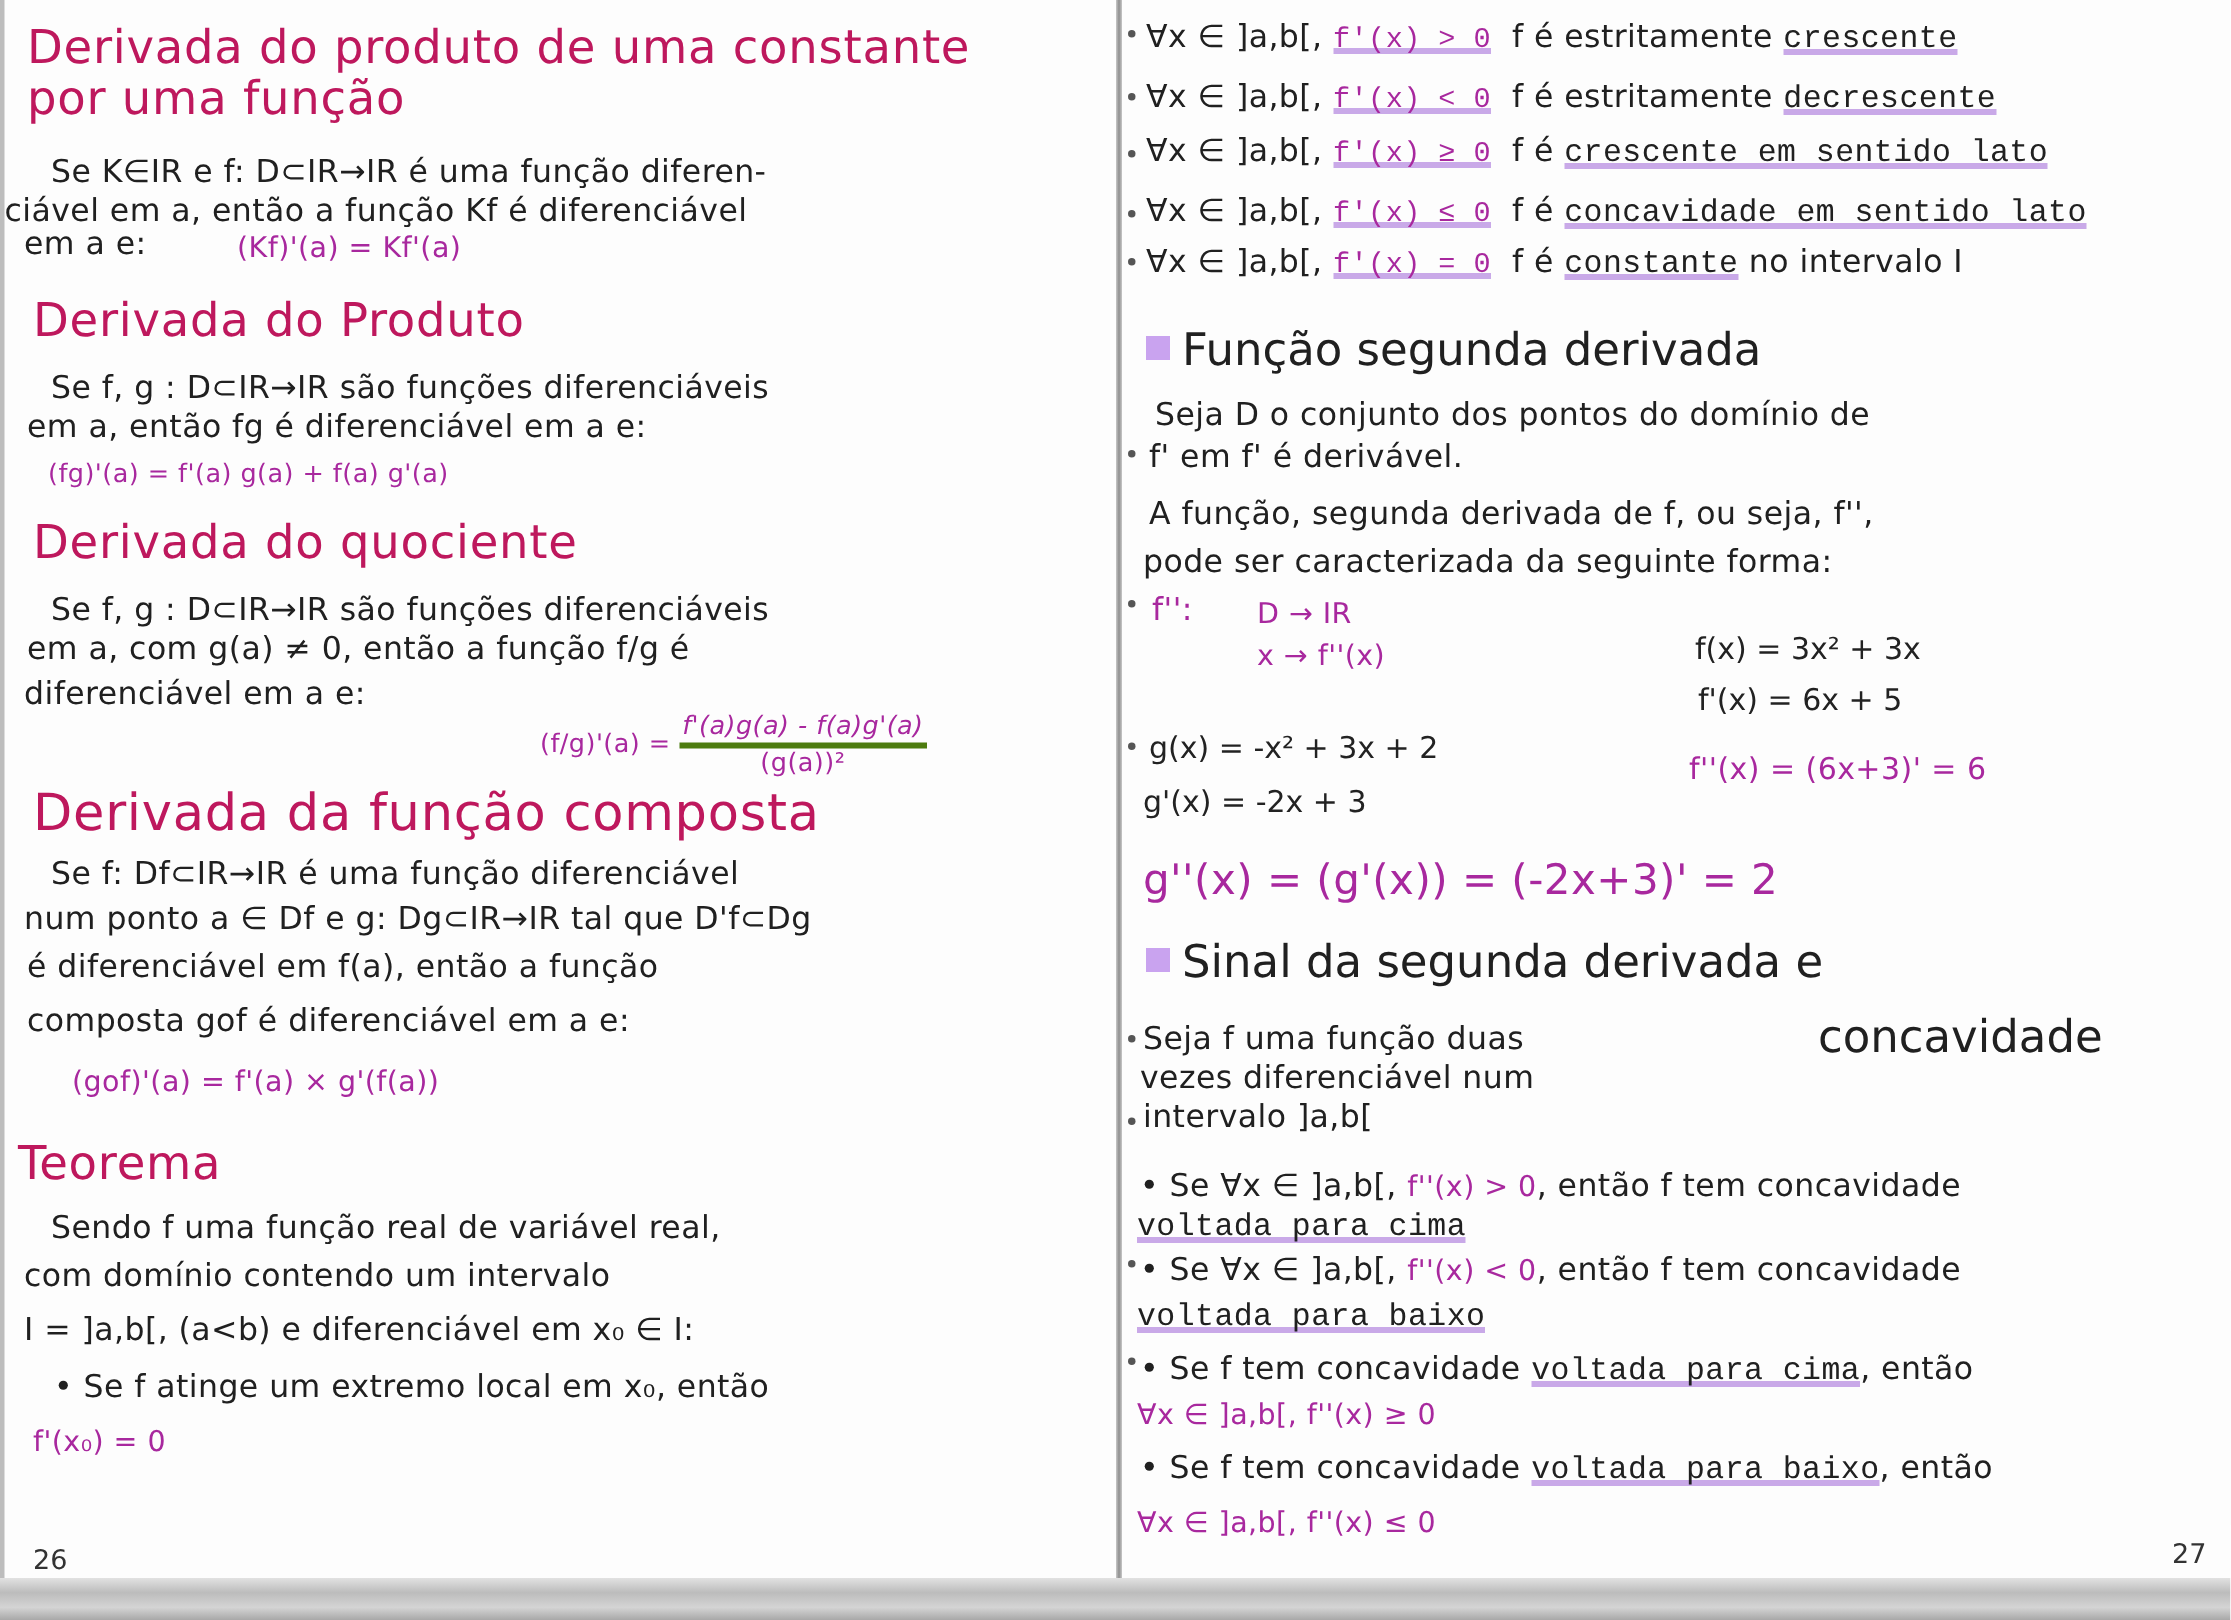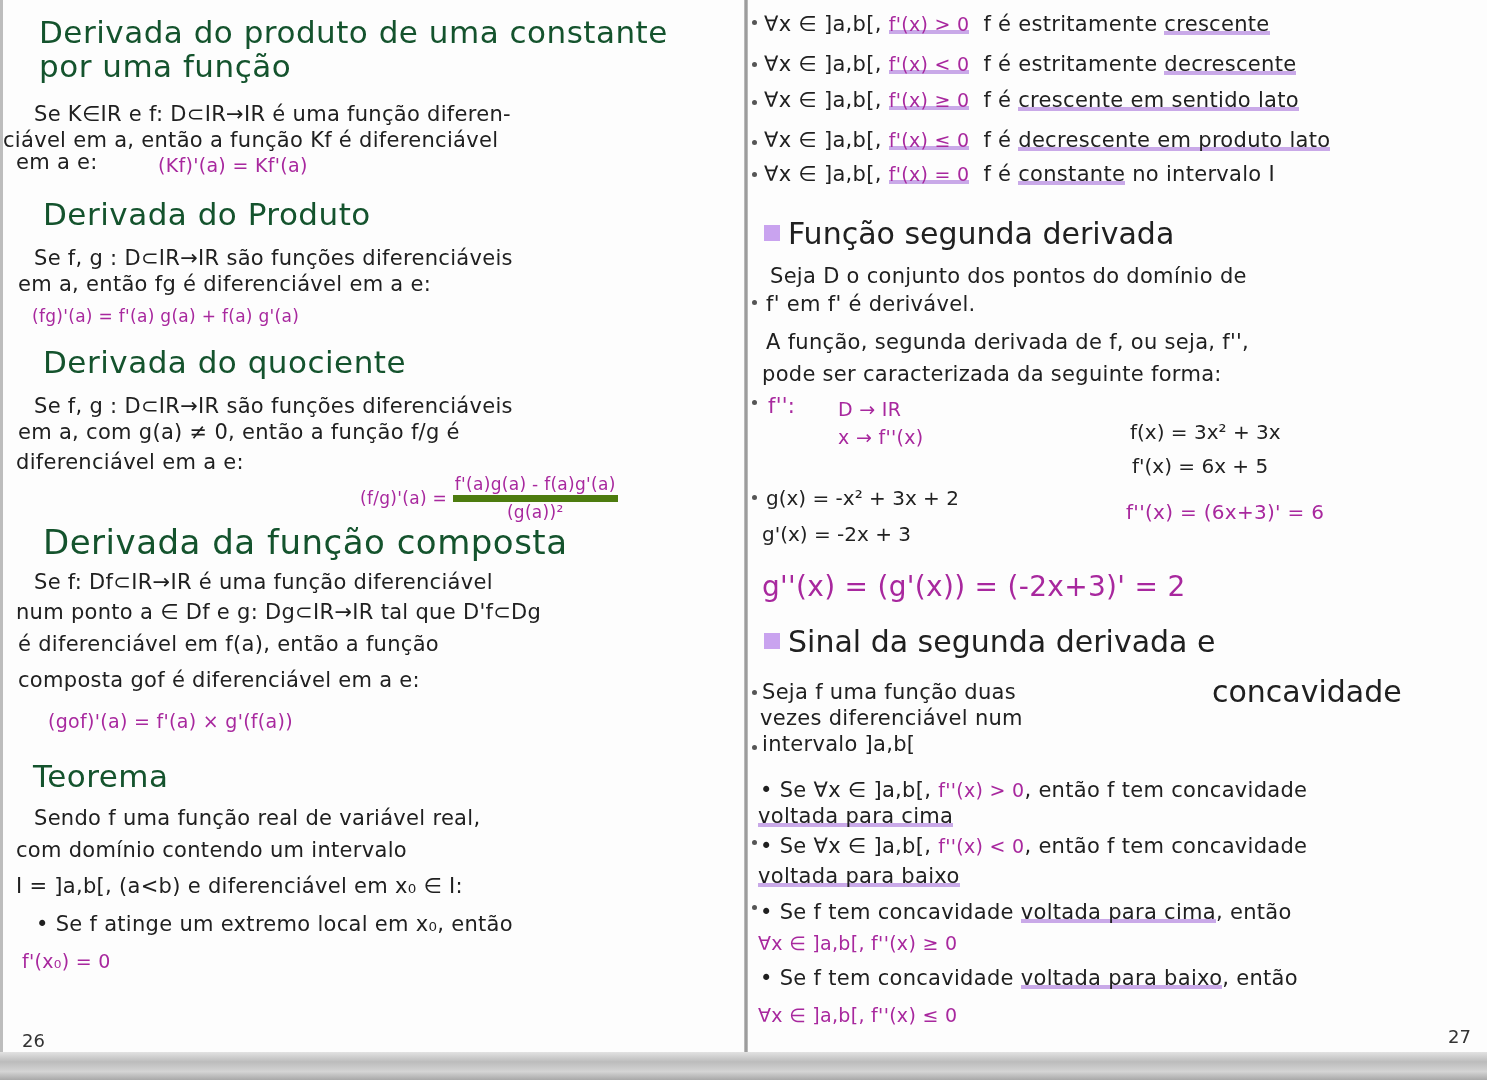--- a/index.html
+++ b/index.html
@@ -17,37 +17,38 @@
   .spine {
     position:absolute; left:744px; top:0; width:4px; height:1052px;
     background:linear-gradient(90deg,#c8c8c8,#8e8e8e,#c8c8c8);
   }
   .bottom-edge {
     position:absolute; left:0; top:1052px; width:1487px; height:28px;
     background:linear-gradient(180deg,#e2e2e2 0%,#bcbcbc 35%,#d4d4d4 70%,#a8a8a8 100%);
   }
   .abs { position:absolute; white-space:nowrap; }
   .title {
-    color:#14532d; font-family:"DejaVu Sans", sans-serif;
-    font-size:31px; letter-spacing:0.5px; font-weight:normal;margin-left:21px;
+    color:#be185d; font-family:"DejaVu Sans", sans-serif;
+    font-size:31px; letter-spacing:0.5px; font-weight:normal;
   }
   .title.big { font-size:34px; }
   .body-text { font-size:21px; color:#202020; letter-spacing:0.3px; }
   .formula { color:#a8289e; font-size:19px; letter-spacing:0.3px; }
   .formula.sm { font-size:17px; }
   .black-formula { color:#222; font-size:20px; }
   .hl {
     background:linear-gradient(180deg,transparent 78%,#c9a9e8 78%,#c9a9e8 94%,transparent 94%);
+    font-family:Liberation Mono, monospace;
   }
   .square-bullet {
     display:inline-block; width:16px; height:16px; background:#c9a3ef;
     margin-right:8px; vertical-align:middle; position:relative; top:-3px;
   }
   .frac { display:inline-flex; flex-direction:column; align-items:center; vertical-align:middle; line-height:1; }
-  .frac .num { border-bottom:7px solid #4d7c0f; padding:0 2px 2px; }
+  .frac .num { border-bottom:4px solid #4d7c0f; padding:0 2px 2px;font-style:italic; }
   .frac .den { padding-top:2px; }
   .page-num { font-size:18px; color:#333; }
   .hole {
     position:absolute; width:5px; height:5px; border-radius:50%;
     background:#555;
   }
 </style>
 </head>
 <body>
 
@@ -123,21 +124,21 @@
   <div class="abs body-text" style="left:764px;top:12px">
     <span>∀x ∈ ]a,b[, </span><span class="formula hl">f'(x) &gt; 0</span>&nbsp;&nbsp;<span>f é estritamente </span><span class="hl">crescente</span><span></span>
   </div>
   <div class="abs body-text" style="left:764px;top:52px">
     <span>∀x ∈ ]a,b[, </span><span class="formula hl">f'(x) &lt; 0</span>&nbsp;&nbsp;<span>f é estritamente </span><span class="hl">decrescente</span><span></span>
   </div>
   <div class="abs body-text" style="left:764px;top:88px">
     <span>∀x ∈ ]a,b[, </span><span class="formula hl">f'(x) ≥ 0</span>&nbsp;&nbsp;<span>f é </span><span class="hl">crescente em sentido lato</span><span></span>
   </div>
   <div class="abs body-text" style="left:764px;top:128px">
-    <span>∀x ∈ ]a,b[, </span><span class="formula hl">f'(x) ≤ 0</span>&nbsp;&nbsp;<span>f é </span><span class="hl">decrescente em produto lato</span><span></span>
+    <span>∀x ∈ ]a,b[, </span><span class="formula hl">f'(x) ≤ 0</span>&nbsp;&nbsp;<span>f é </span><span class="hl">concavidade em sentido lato</span><span></span>
   </div>
   <div class="abs body-text" style="left:764px;top:162px">
     <span>∀x ∈ ]a,b[, </span><span class="formula hl">f'(x) = 0</span>&nbsp;&nbsp;<span>f é </span><span class="hl">constante</span><span> no intervalo I</span>
   </div>
 </div>
 
 <div>
   <div class="abs" style="left:764px;top:216px;font-size:30px;color:#202020">
     <span class="square-bullet"></span><span>Função segunda derivada</span>
   </div>

